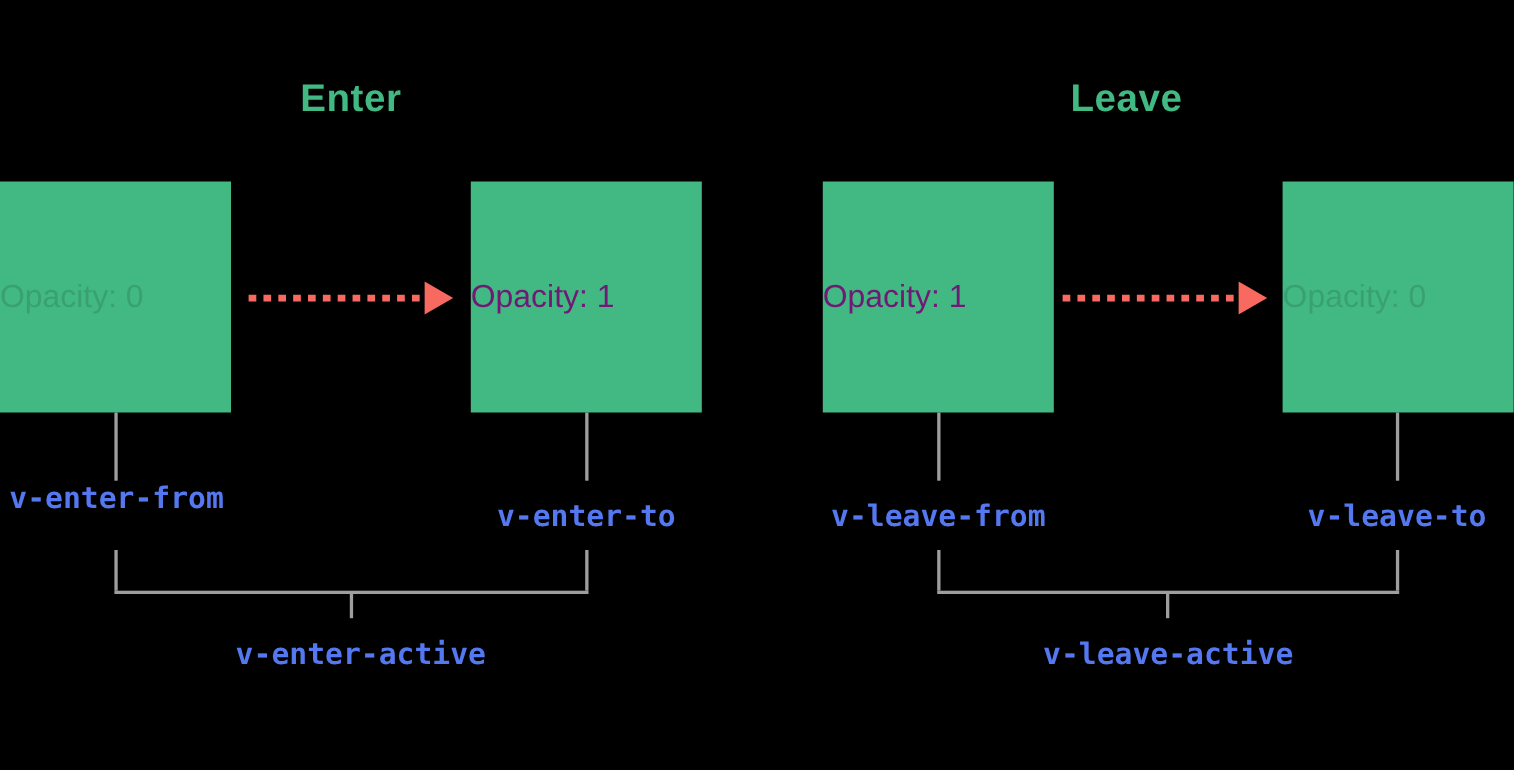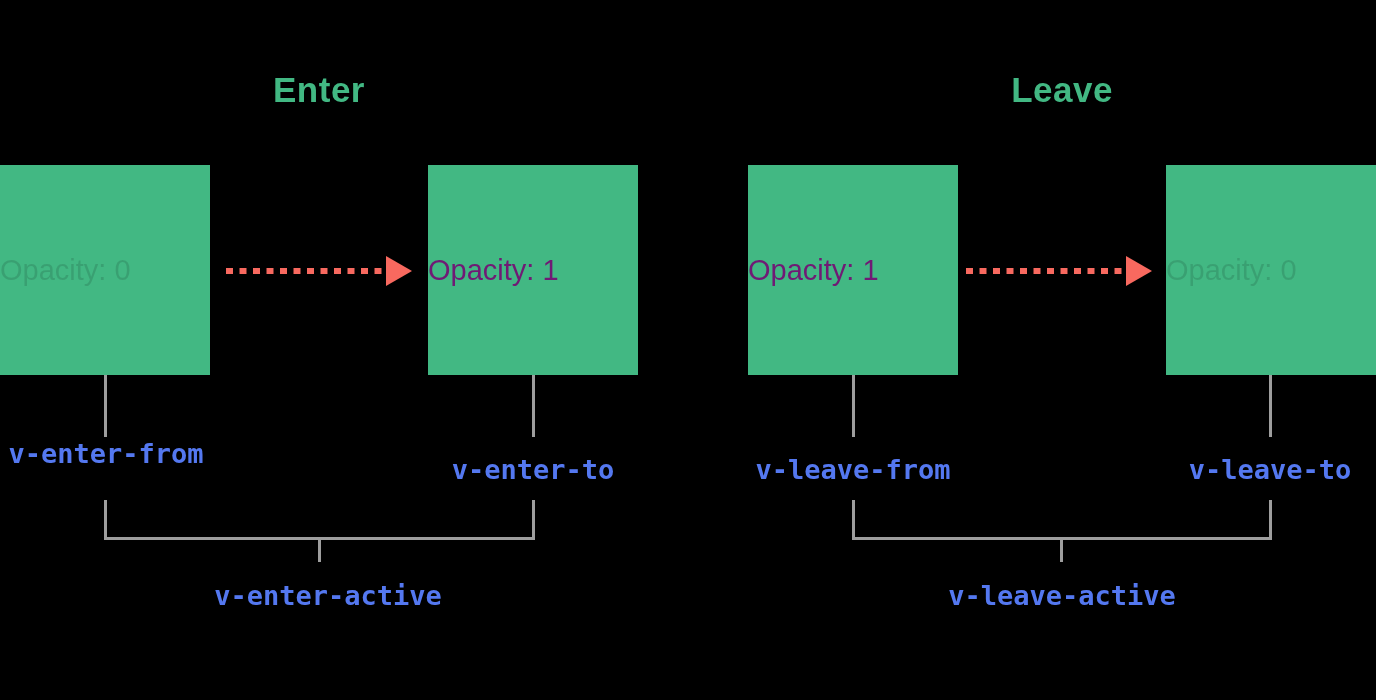--- a/index.html
+++ b/index.html
@@ -70,21 +70,21 @@
   <div class="class-label" style="left:6px;width:200px;top:436px;">v-enter-from</div>
   <div class="class-label" style="left:433px;width:200px;top:452px;">v-enter-to</div>
 
   <div class="vline" style="left:104px;top:500px;height:37px;"></div>
   <div class="vline" style="left:532px;top:500px;height:37px;"></div>
   <div class="hline" style="left:104px;top:537px;width:431px;"></div>
   <div class="vline" style="left:318px;top:540px;height:22px;"></div>
 
   <div class="class-label" style="left:210px;width:236px;top:578px;">v-enter-active</div>
 
-  <div class="phase-title" style="left:748px;width:628px;">Leave</div>
+  <div class="phase-title" style="left:710px;width:628px;">Leave</div>
 
   <div class="box" style="left:748px;">
     <span class="box-label">Opacity: 1</span>
   </div>
 
   <svg class="arrow-svg" style="left:962px;" viewBox="0 0 192 38">
     <line x1="4" y1="19" x2="164" y2="19" stroke="#f8695f" stroke-width="6" stroke-dasharray="7 6.5"></line>
     <polygon points="164,4 164,34 190,19" fill="#f8695f"></polygon>
   </svg>
 

